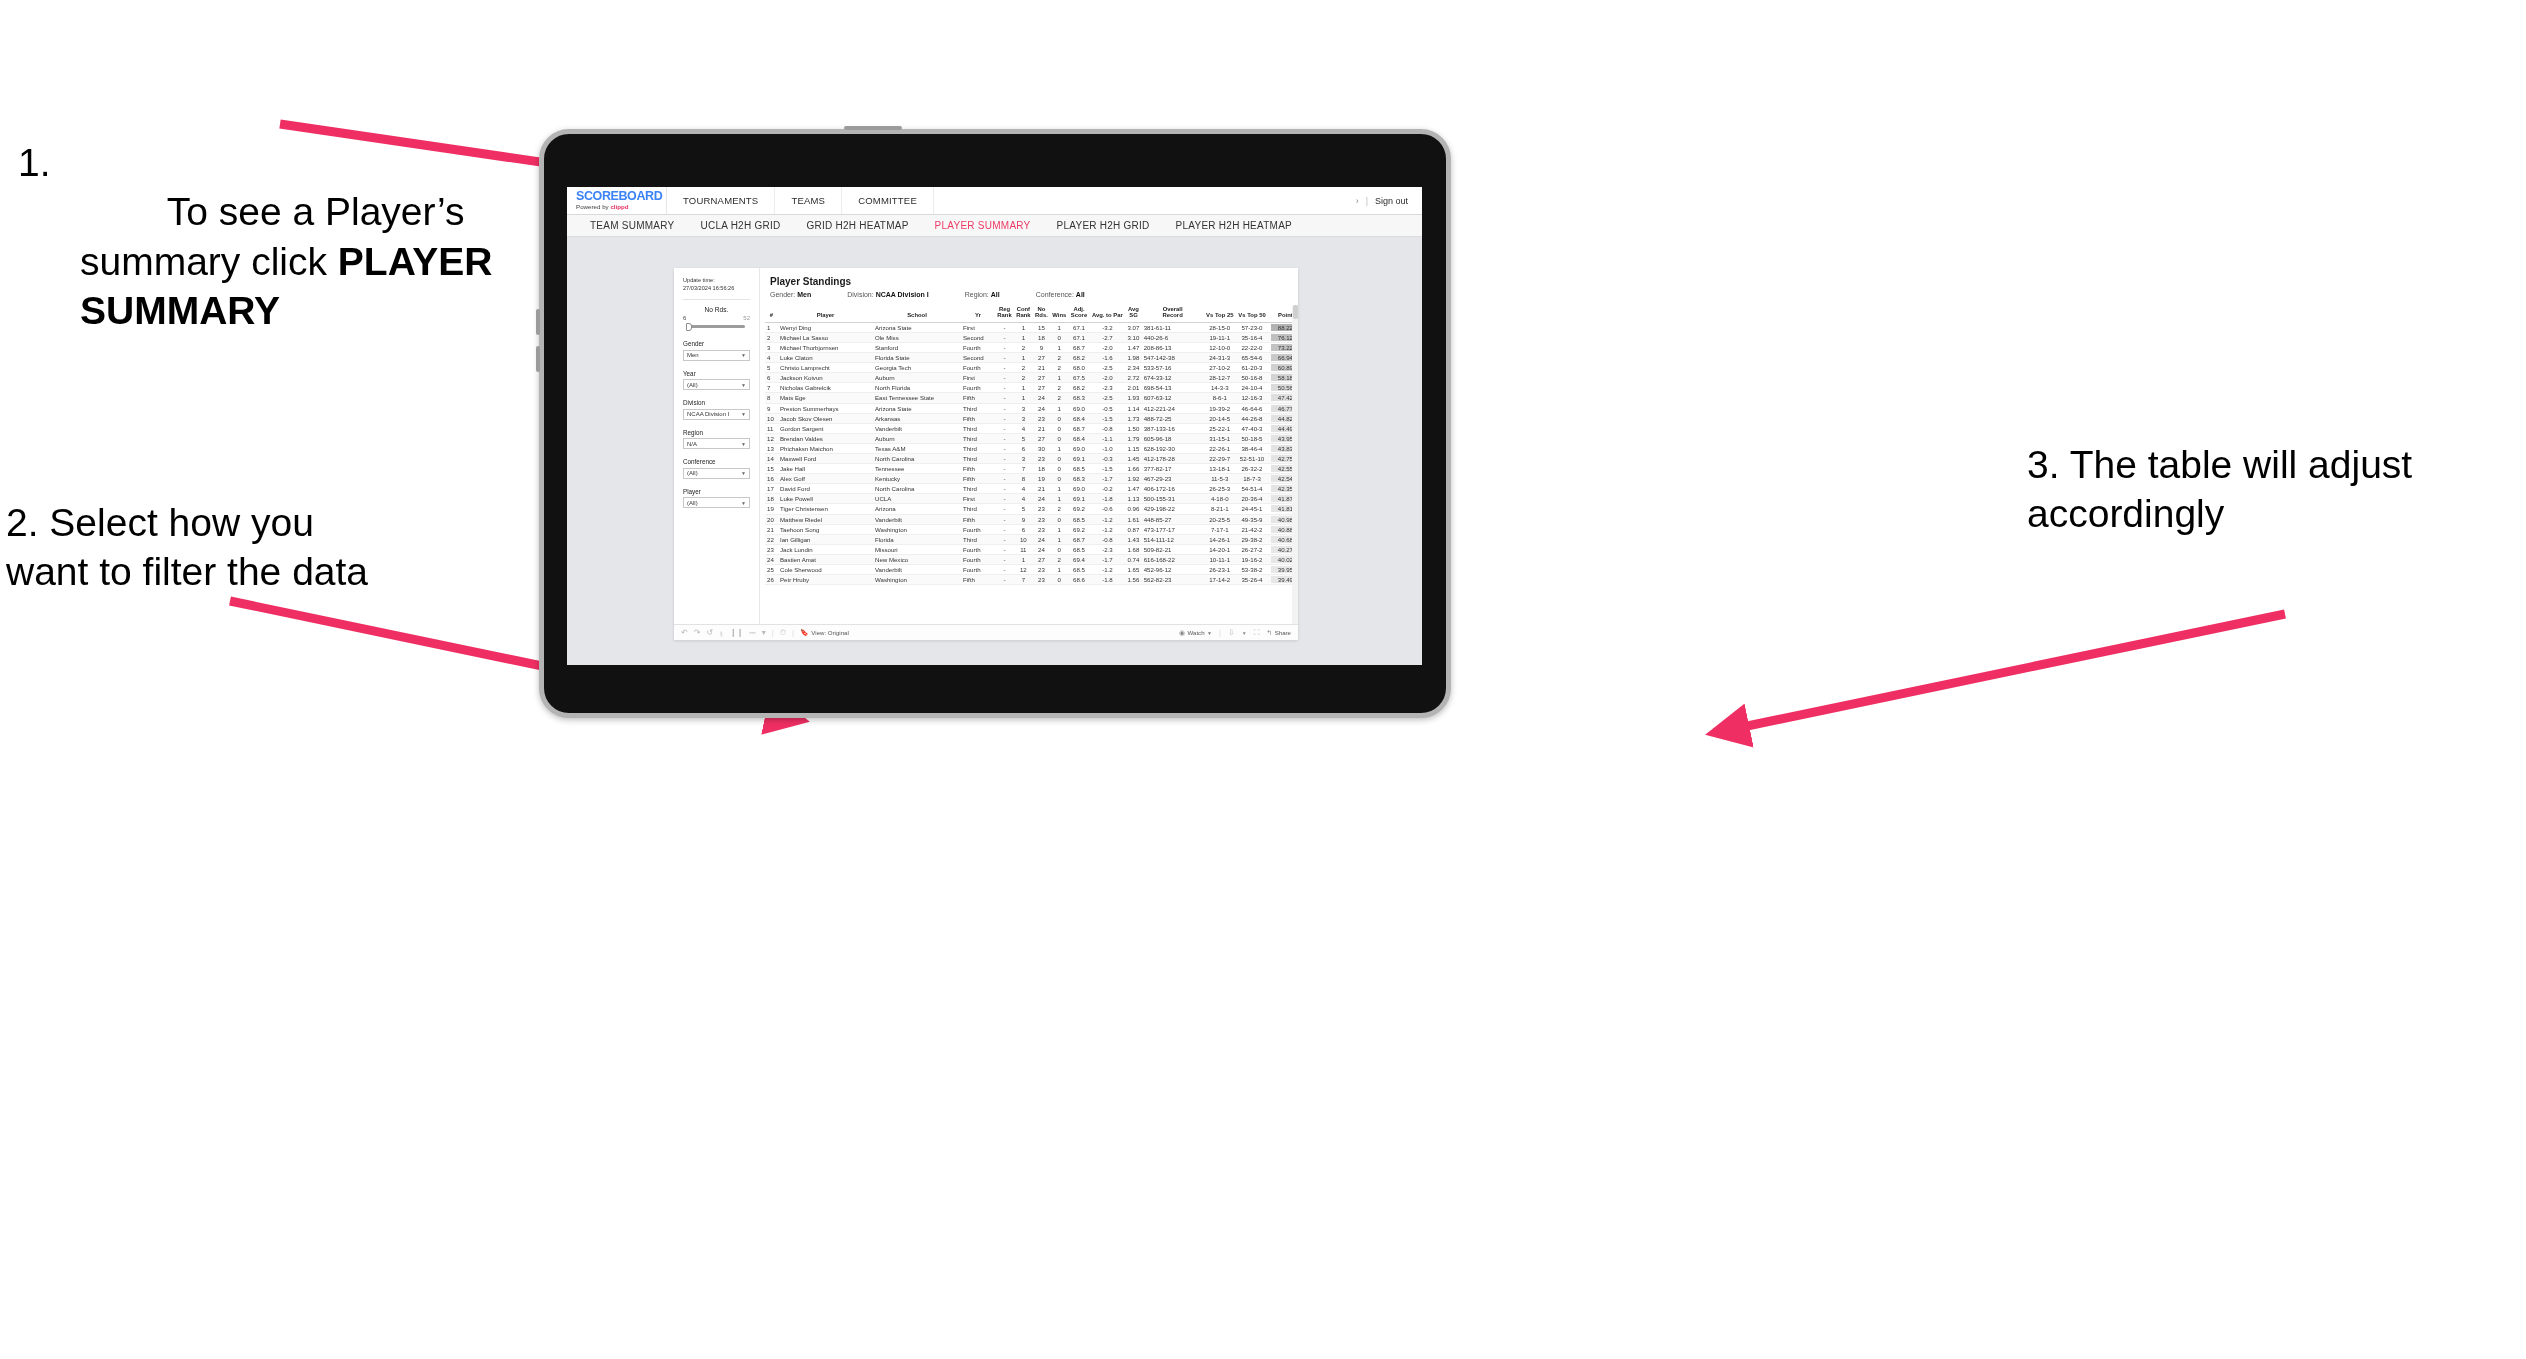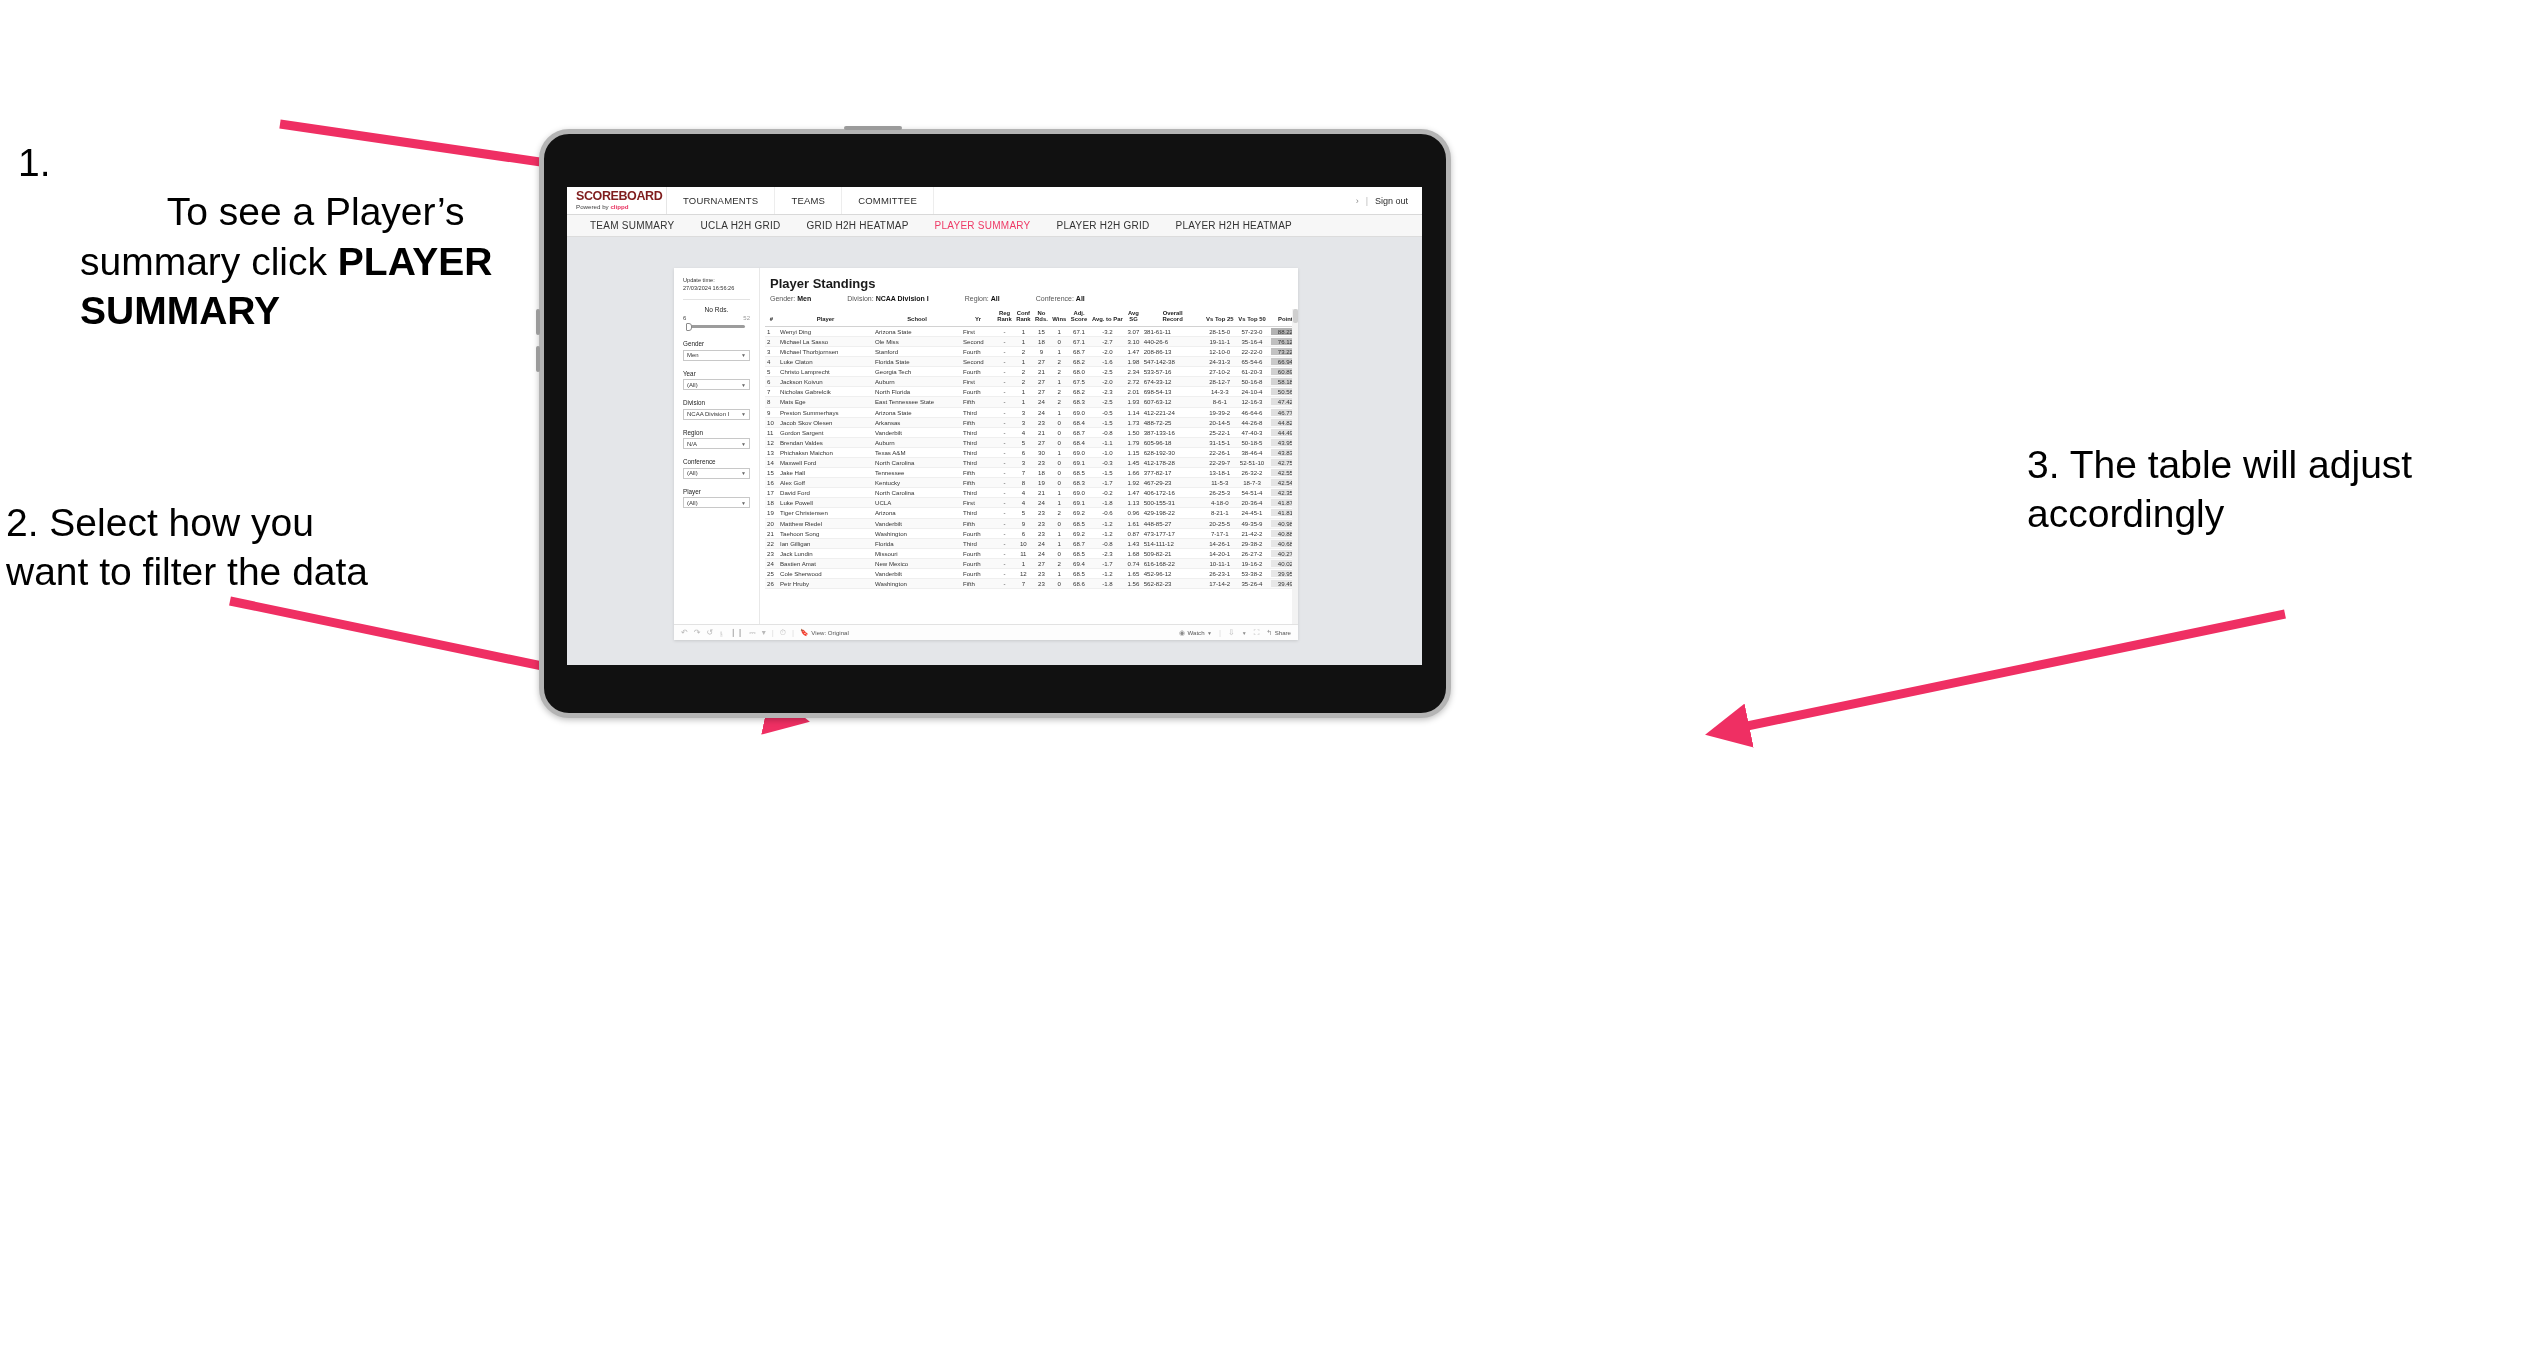--- a/index.html
+++ b/index.html
@@ -57,21 +57,21 @@
     border-bottom: 1px solid #d9d9d9;
     position: relative;
   }
   .brand {
     width: 100px; display: flex; flex-direction: column;
     justify-content: center; padding-left: 9px;
     border-right: 1px solid #e6e6e6;
   }
   .brand .b1 {
     font-size: 12.5px; font-weight: bold; letter-spacing: -0.4px;
-    color: #7f1d1d; line-height: 1; font-family: "Liberation Sans", sans-serif;
+    color: #3b82f6; line-height: 1; font-family: "Liberation Sans", sans-serif;
   }
   .brand .b2 { font-size: 6.2px; color: #3c3c3c; line-height: 1.5; }
   .brand .b2 span { color: #e8305f; font-weight: bold; }
   .topnav { display: flex; align-items: center; }
   .topnav .tnitem {
     font-size: 9.5px; color: #2b2b2b; padding: 0 16px;
     letter-spacing: 0.2px; height: 100%;
     display: flex; align-items: center;
     border-right: 1px solid #ededed;
   }
@@ -122,21 +122,21 @@
   .fselect .car { font-size: 5px; color: #666; }
   .slidertitle { font-size: 6.6px; color: #222; text-align: center; margin-bottom: 2px; }
   .sliderrow { display: flex; justify-content: space-between; font-size: 6px; color: #444; }
   .sliderrow .hi { color: #999; }
   .track { position: relative; height: 9px; margin-top: 1px; }
   .track .bar { position: absolute; left: 6px; right: 5px; top: 3px; height: 3px; background: #9c9c9c; border-radius: 2px; }
   .track .knob { position: absolute; left: 3px; top: 0.5px; width: 6px; height: 8px; background: #fff; border: 1px solid #8a8a8a; border-radius: 1px 3px 3px 1px; }
 
   
   .mainpane { flex: 1; display: flex; flex-direction: column; overflow: hidden; }
-  .vz-title { font-size: 13px; font-weight: bold; color: #1a1a1a; padding: 8px 0 4px 10px; }
+  .vz-title { font-size: 10px; font-weight: bold; color: #1a1a1a; padding: 8px 0 4px 10px; }
   .vz-meta { display: flex; padding: 0 0 7px 10px; font-size: 7px; color: #555; }
   .vz-meta .mi { margin-right: 36px; white-space: nowrap; }
   .vz-meta .mi b { color: #111; font-weight: bold; }
 
   .tbl-wrap { flex: 1; position: relative; overflow: hidden; padding-left: 5px; }
   table.st { width: 100%; border-collapse: collapse; font-size: 6.1px; color: #333; }
   table.st thead th {
     font-weight: bold; color: #222; font-size: 5.9px;
     padding: 1px 2px 3px; vertical-align: bottom;
     border-bottom: 1px solid #d2d2d2; line-height: 1.08;

